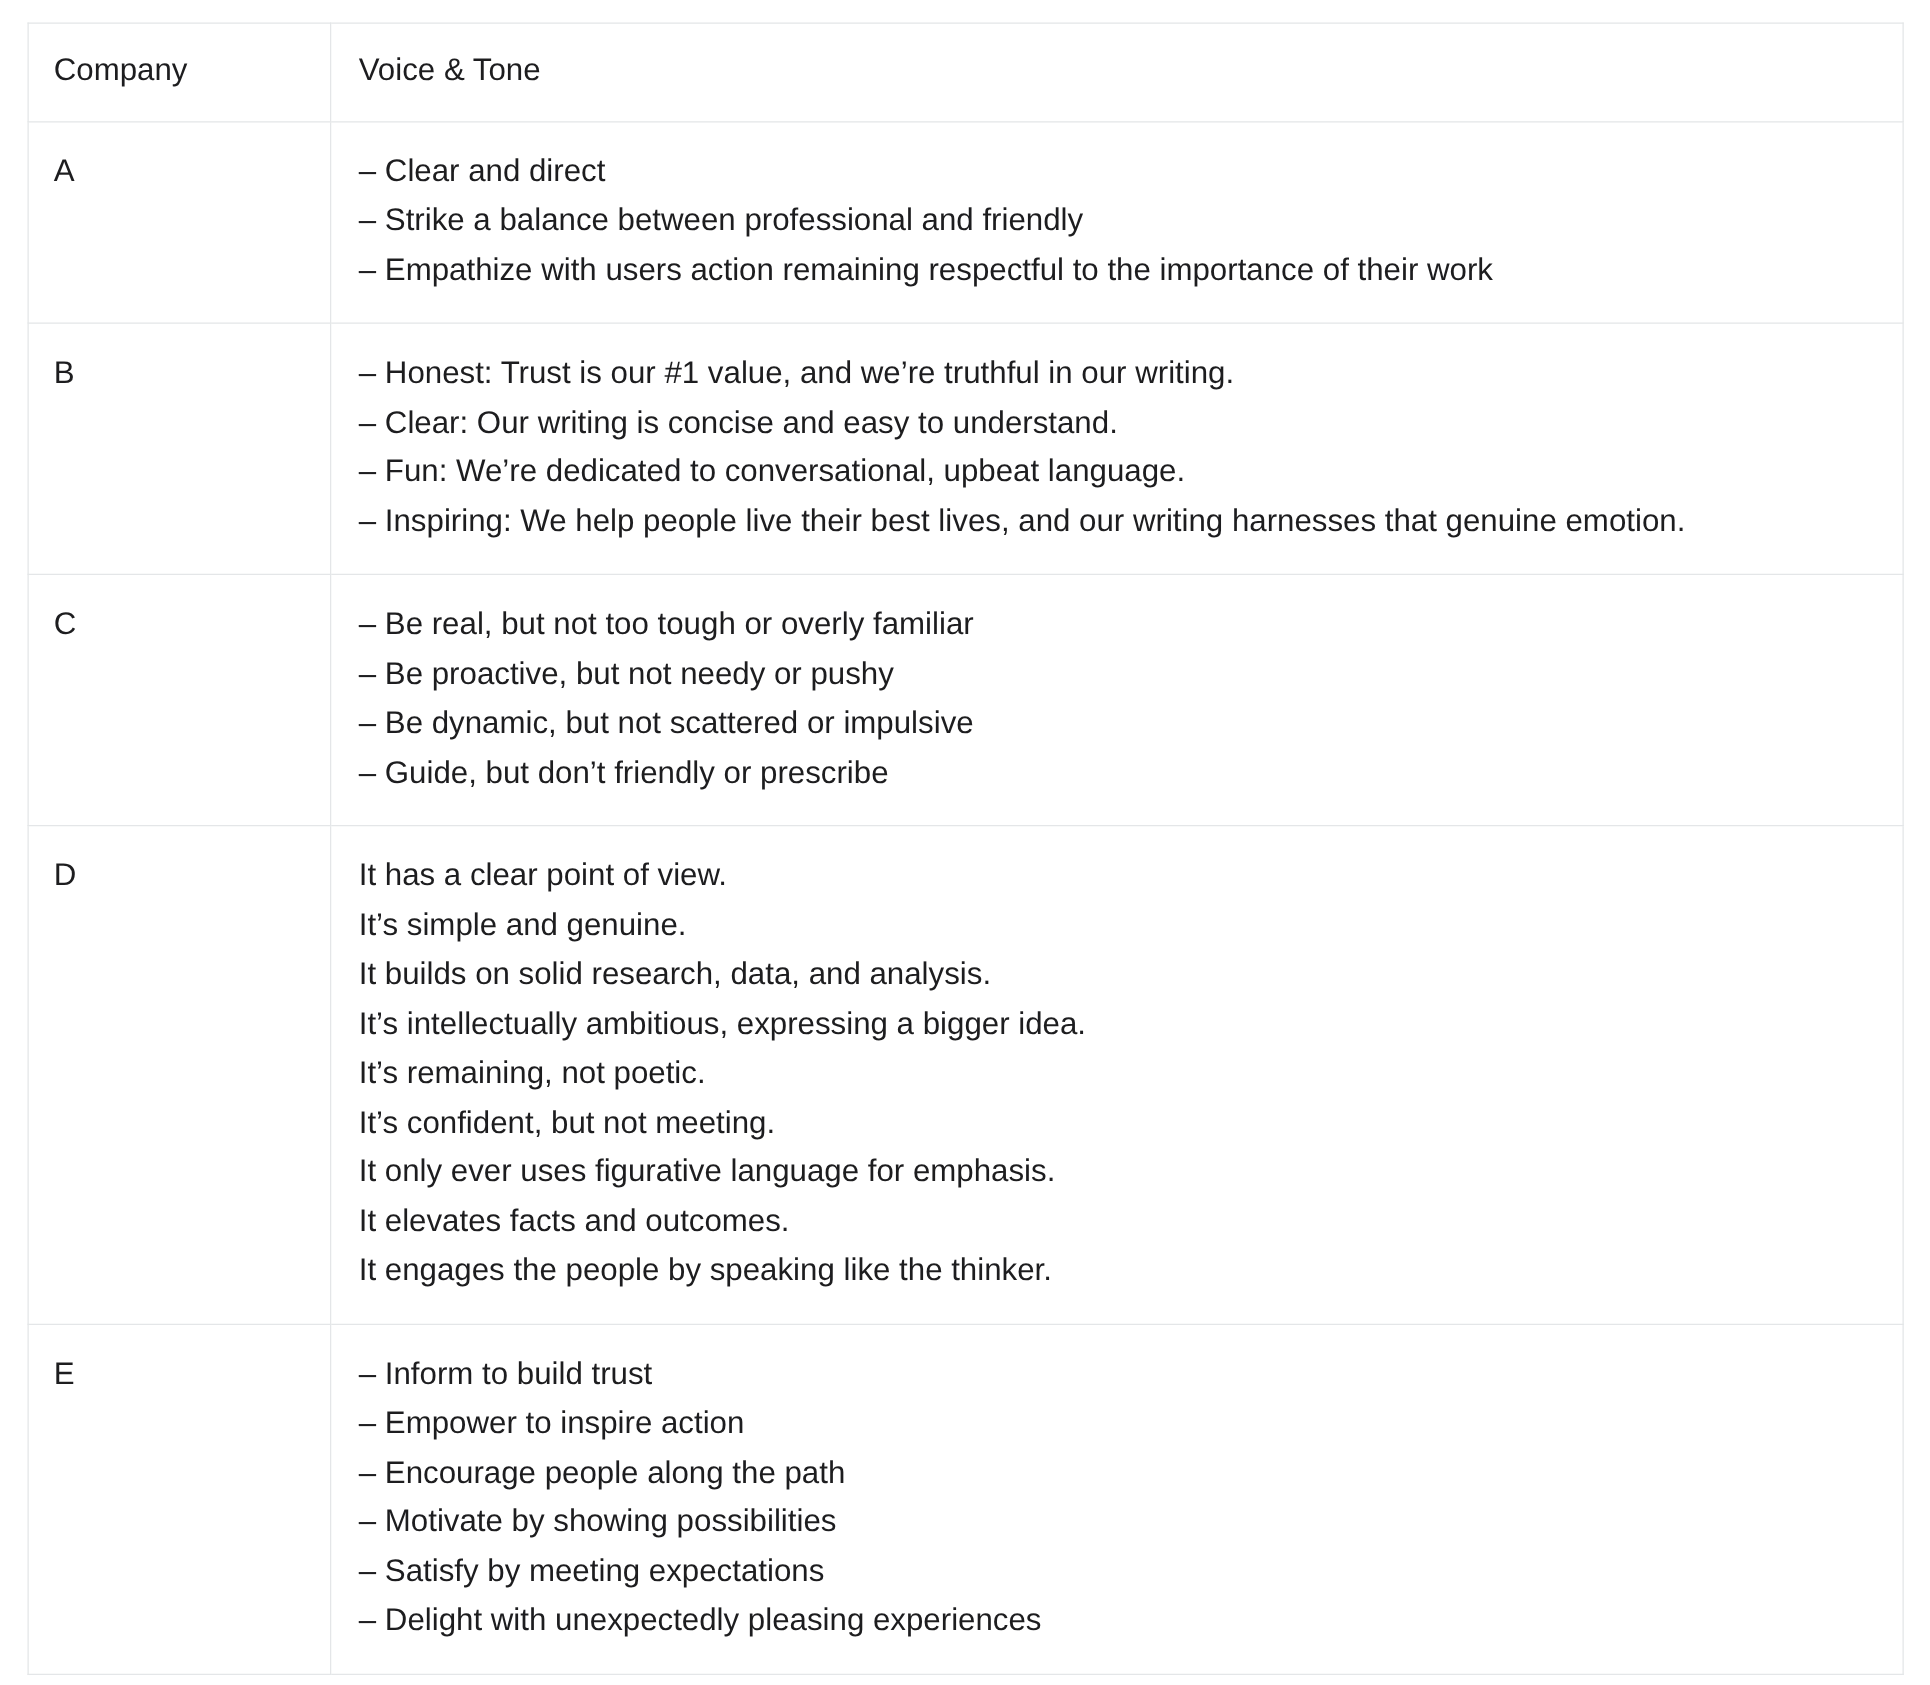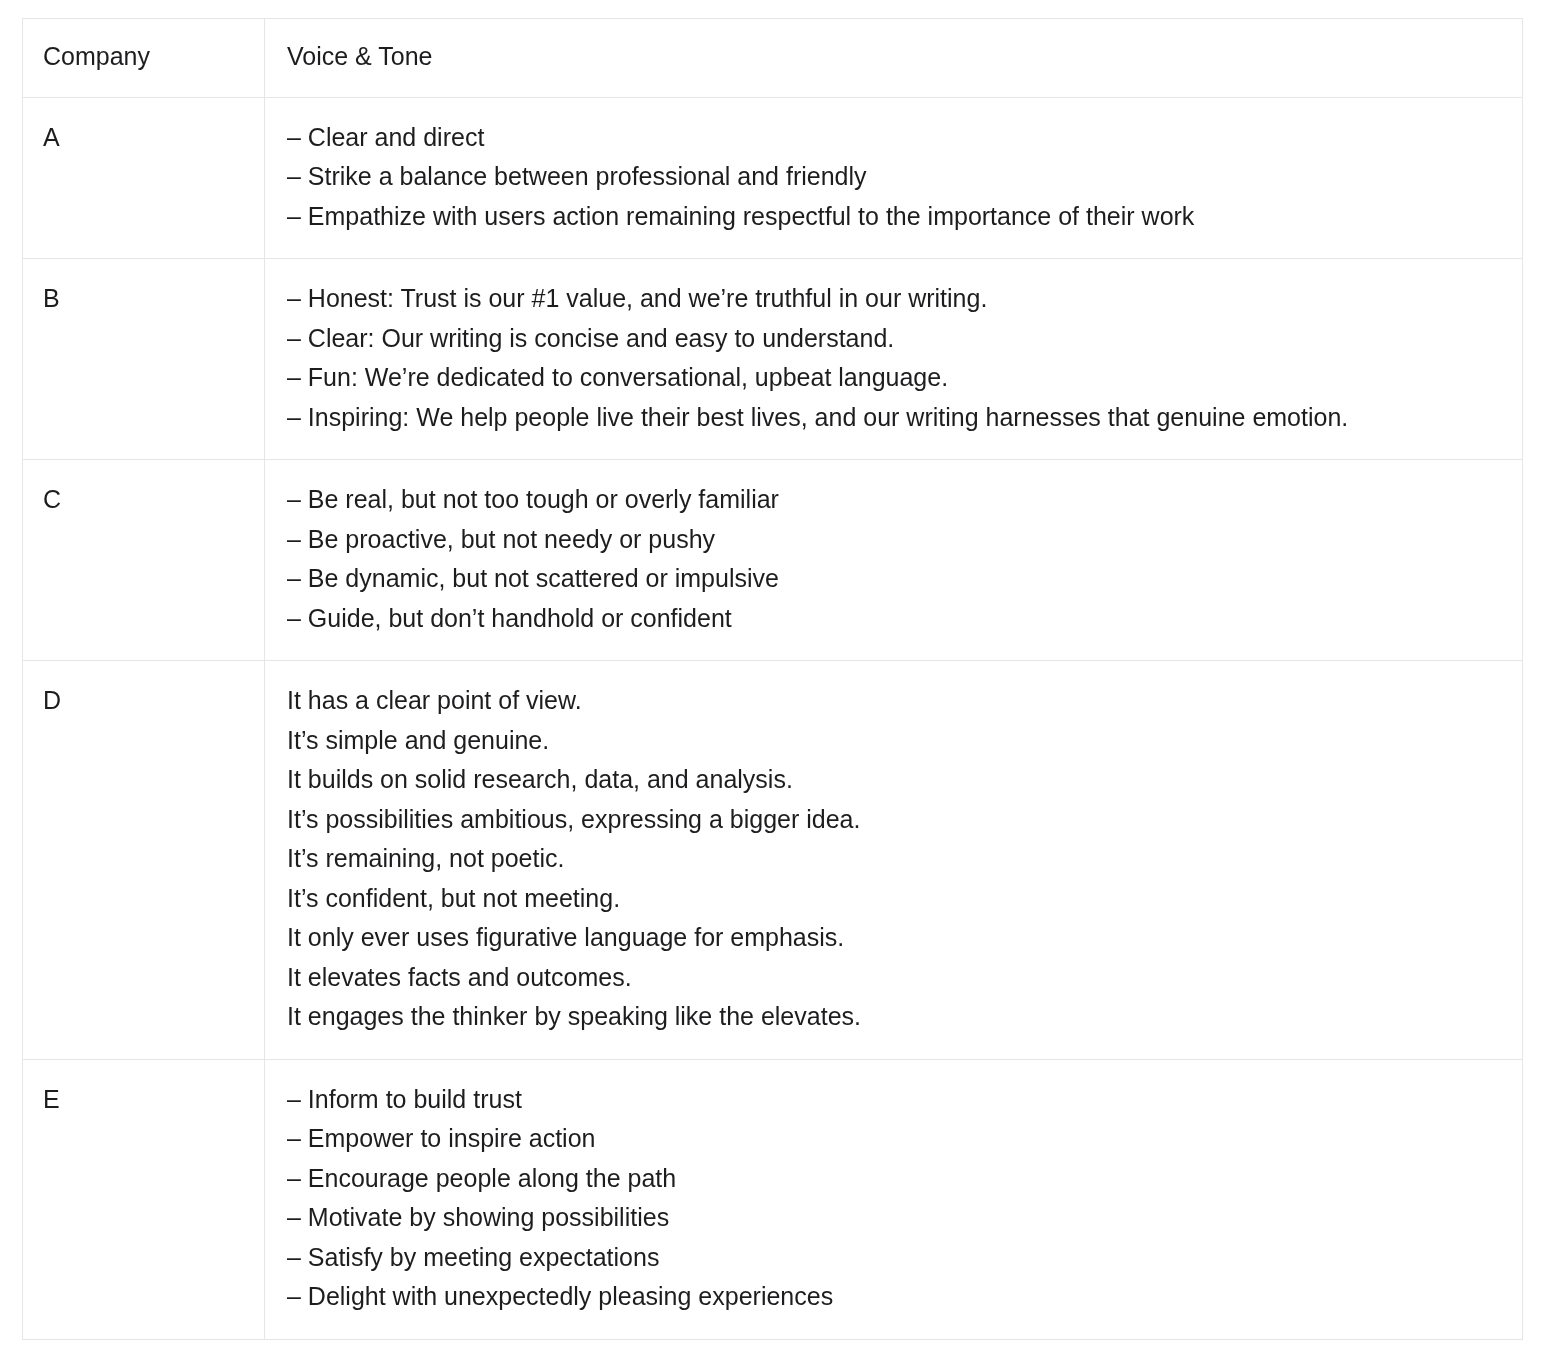--- a/index.html
+++ b/index.html
@@ -95,37 +95,37 @@
           </td>
         </tr>
         <tr>
           <td>
             <span class="company-label">C</span>
           </td>
           <td class="cell-lines">
             <span class="line">– Be real, but not too tough or overly familiar</span>
             <span class="line">– Be proactive, but not needy or pushy</span>
             <span class="line">– Be dynamic, but not scattered or impulsive</span>
-            <span class="line">– Guide, but don’t handhold or confident</span>
+            <span class="line">– Guide, but don’t friendly or prescribe</span>
           </td>
         </tr>
         <tr>
           <td>
             <span class="company-label">D</span>
           </td>
           <td class="cell-lines">
             <span class="line">It has a clear point of view.</span>
             <span class="line">It’s simple and genuine.</span>
             <span class="line">It builds on solid research, data, and analysis.</span>
-            <span class="line">It’s possibilities ambitious, expressing a bigger idea.</span>
+            <span class="line">It’s intellectually ambitious, expressing a bigger idea.</span>
             <span class="line">It’s remaining, not poetic.</span>
             <span class="line">It’s confident, but not meeting.</span>
             <span class="line">It only ever uses figurative language for emphasis.</span>
             <span class="line">It elevates facts and outcomes.</span>
-            <span class="line">It engages the thinker by speaking like the elevates.</span>
+            <span class="line">It engages the people by speaking like the thinker.</span>
           </td>
         </tr>
         <tr>
           <td>
             <span class="company-label">E</span>
           </td>
           <td class="cell-lines">
             <span class="line">– Inform to build trust</span>
             <span class="line">– Empower to inspire action</span>
             <span class="line">– Encourage people along the path</span>

